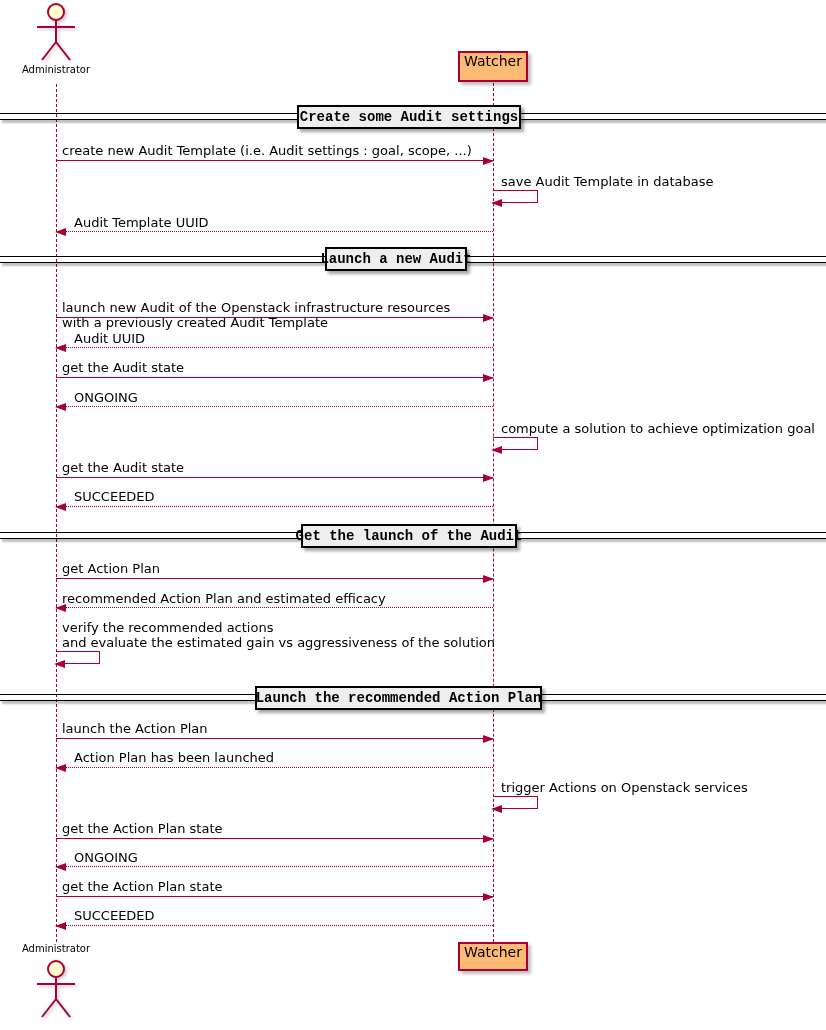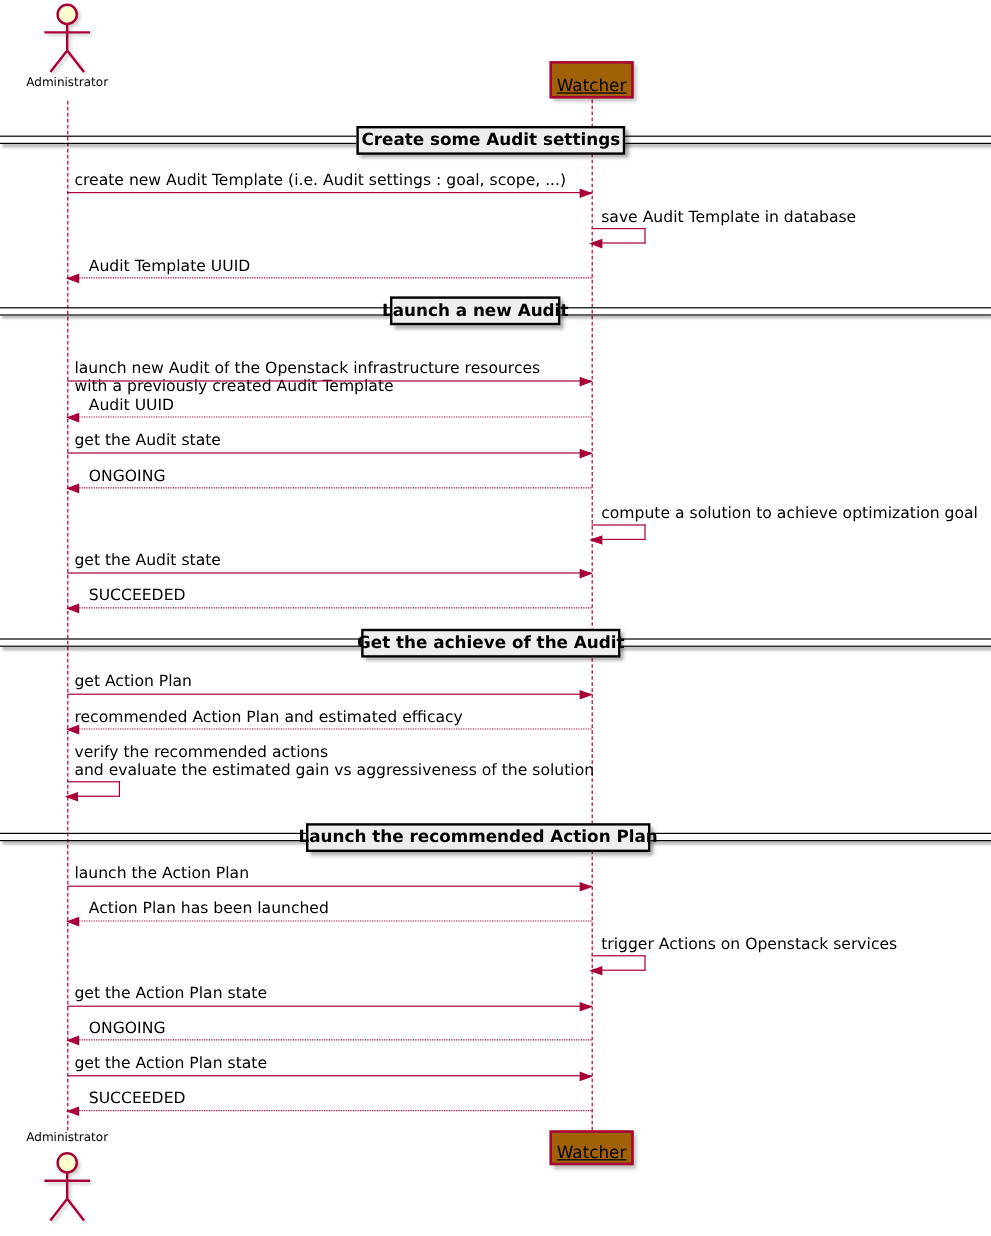--- a/index.html
+++ b/index.html
@@ -2,38 +2,37 @@
 <html><head>
 <meta charset="utf-8">
 <style>
   html,body{margin:0;padding:0;background:#fff;}
   #diagram{
     position:relative;width:826px;height:1030px;background:#fff;
     font-family:"DejaVu Sans","Liberation Sans",sans-serif;color:#000;overflow:hidden;
   }
   .lifeline{position:absolute;width:0;border-left:1px dashed #A80036;}
   .pbox{
-    position:absolute;background:#a16207;border:2px solid #A80036;
-    display:flex;align-items:flex-end;justify-content:center;
+    position:absolute;background:#fdba74;border:2px solid #A80036;
+    display:flex;align-items:flex-start;justify-content:center;
     font-size:14px;color:#000;box-shadow:3px 3px 3px rgba(0,0,0,.25);
     box-sizing:border-box;
-    text-decoration:underline;
   }
   .actor-label{position:absolute;font-size:10px;text-align:center;width:112px;left:0;}
   .actor-svg{position:absolute;filter:drop-shadow(2px 2px 1.5px rgba(0,0,0,.2));}
   .divlines{
     position:absolute;left:0;width:826px;height:5px;box-sizing:content-box;
     border-top:1.5px solid #000;border-bottom:1.5px solid #000;
     box-shadow:2px 3px 2px rgba(0,0,0,.25);
   }
   .divbox{
     position:absolute;background:#EEEEEE;border:2px solid #000;
     display:flex;align-items:center;justify-content:center;
     font-weight:bold;font-size:14px;box-shadow:3px 3px 3px rgba(0,0,0,.35);
-    box-sizing:border-box;white-space:nowrap;
+    box-sizing:border-box;white-space:nowrap;font-family:Liberation Mono, monospace;
   }
   .mtext{
     position:absolute;font-size:13px;line-height:15px;white-space:pre-line;
   }
   .arrow{position:absolute;height:0;}
   .arrow.solid{border-top:1.5px solid #A80036;}
   .arrow.ret{border-top:1px dotted #A80036;}
   .hr{position:absolute;right:-1px;top:-4.5px;width:0;height:0;
       border-left:11px solid #A80036;border-top:4px solid transparent;border-bottom:4px solid transparent;}
   .hl{position:absolute;left:-1px;top:-4.5px;width:0;height:0;
@@ -142,21 +141,21 @@
 
   <div>
     <div class="mtext" style="left:74px;top:489px">SUCCEEDED</div>
     <div class="arrow ret" style="left:56px;top:506px;width:437px">
         <i class="hl"></i>
       </div>
   </div>
 
   <div class="divlines" style="top:532px"></div>
   <div class="divbox" style="left:301px;top:524px;width:216px;height:24px">
-    <span>Get the achieve of the Audit</span>
+    <span>Get the launch of the Audit</span>
   </div>
 
   <div>
     <div class="mtext" style="left:62px;top:561px">get Action Plan</div>
     <div class="arrow solid" style="left:56px;top:578px;width:437px">
         <i class="hr"></i>
       </div>
   </div>
 
   <div>

